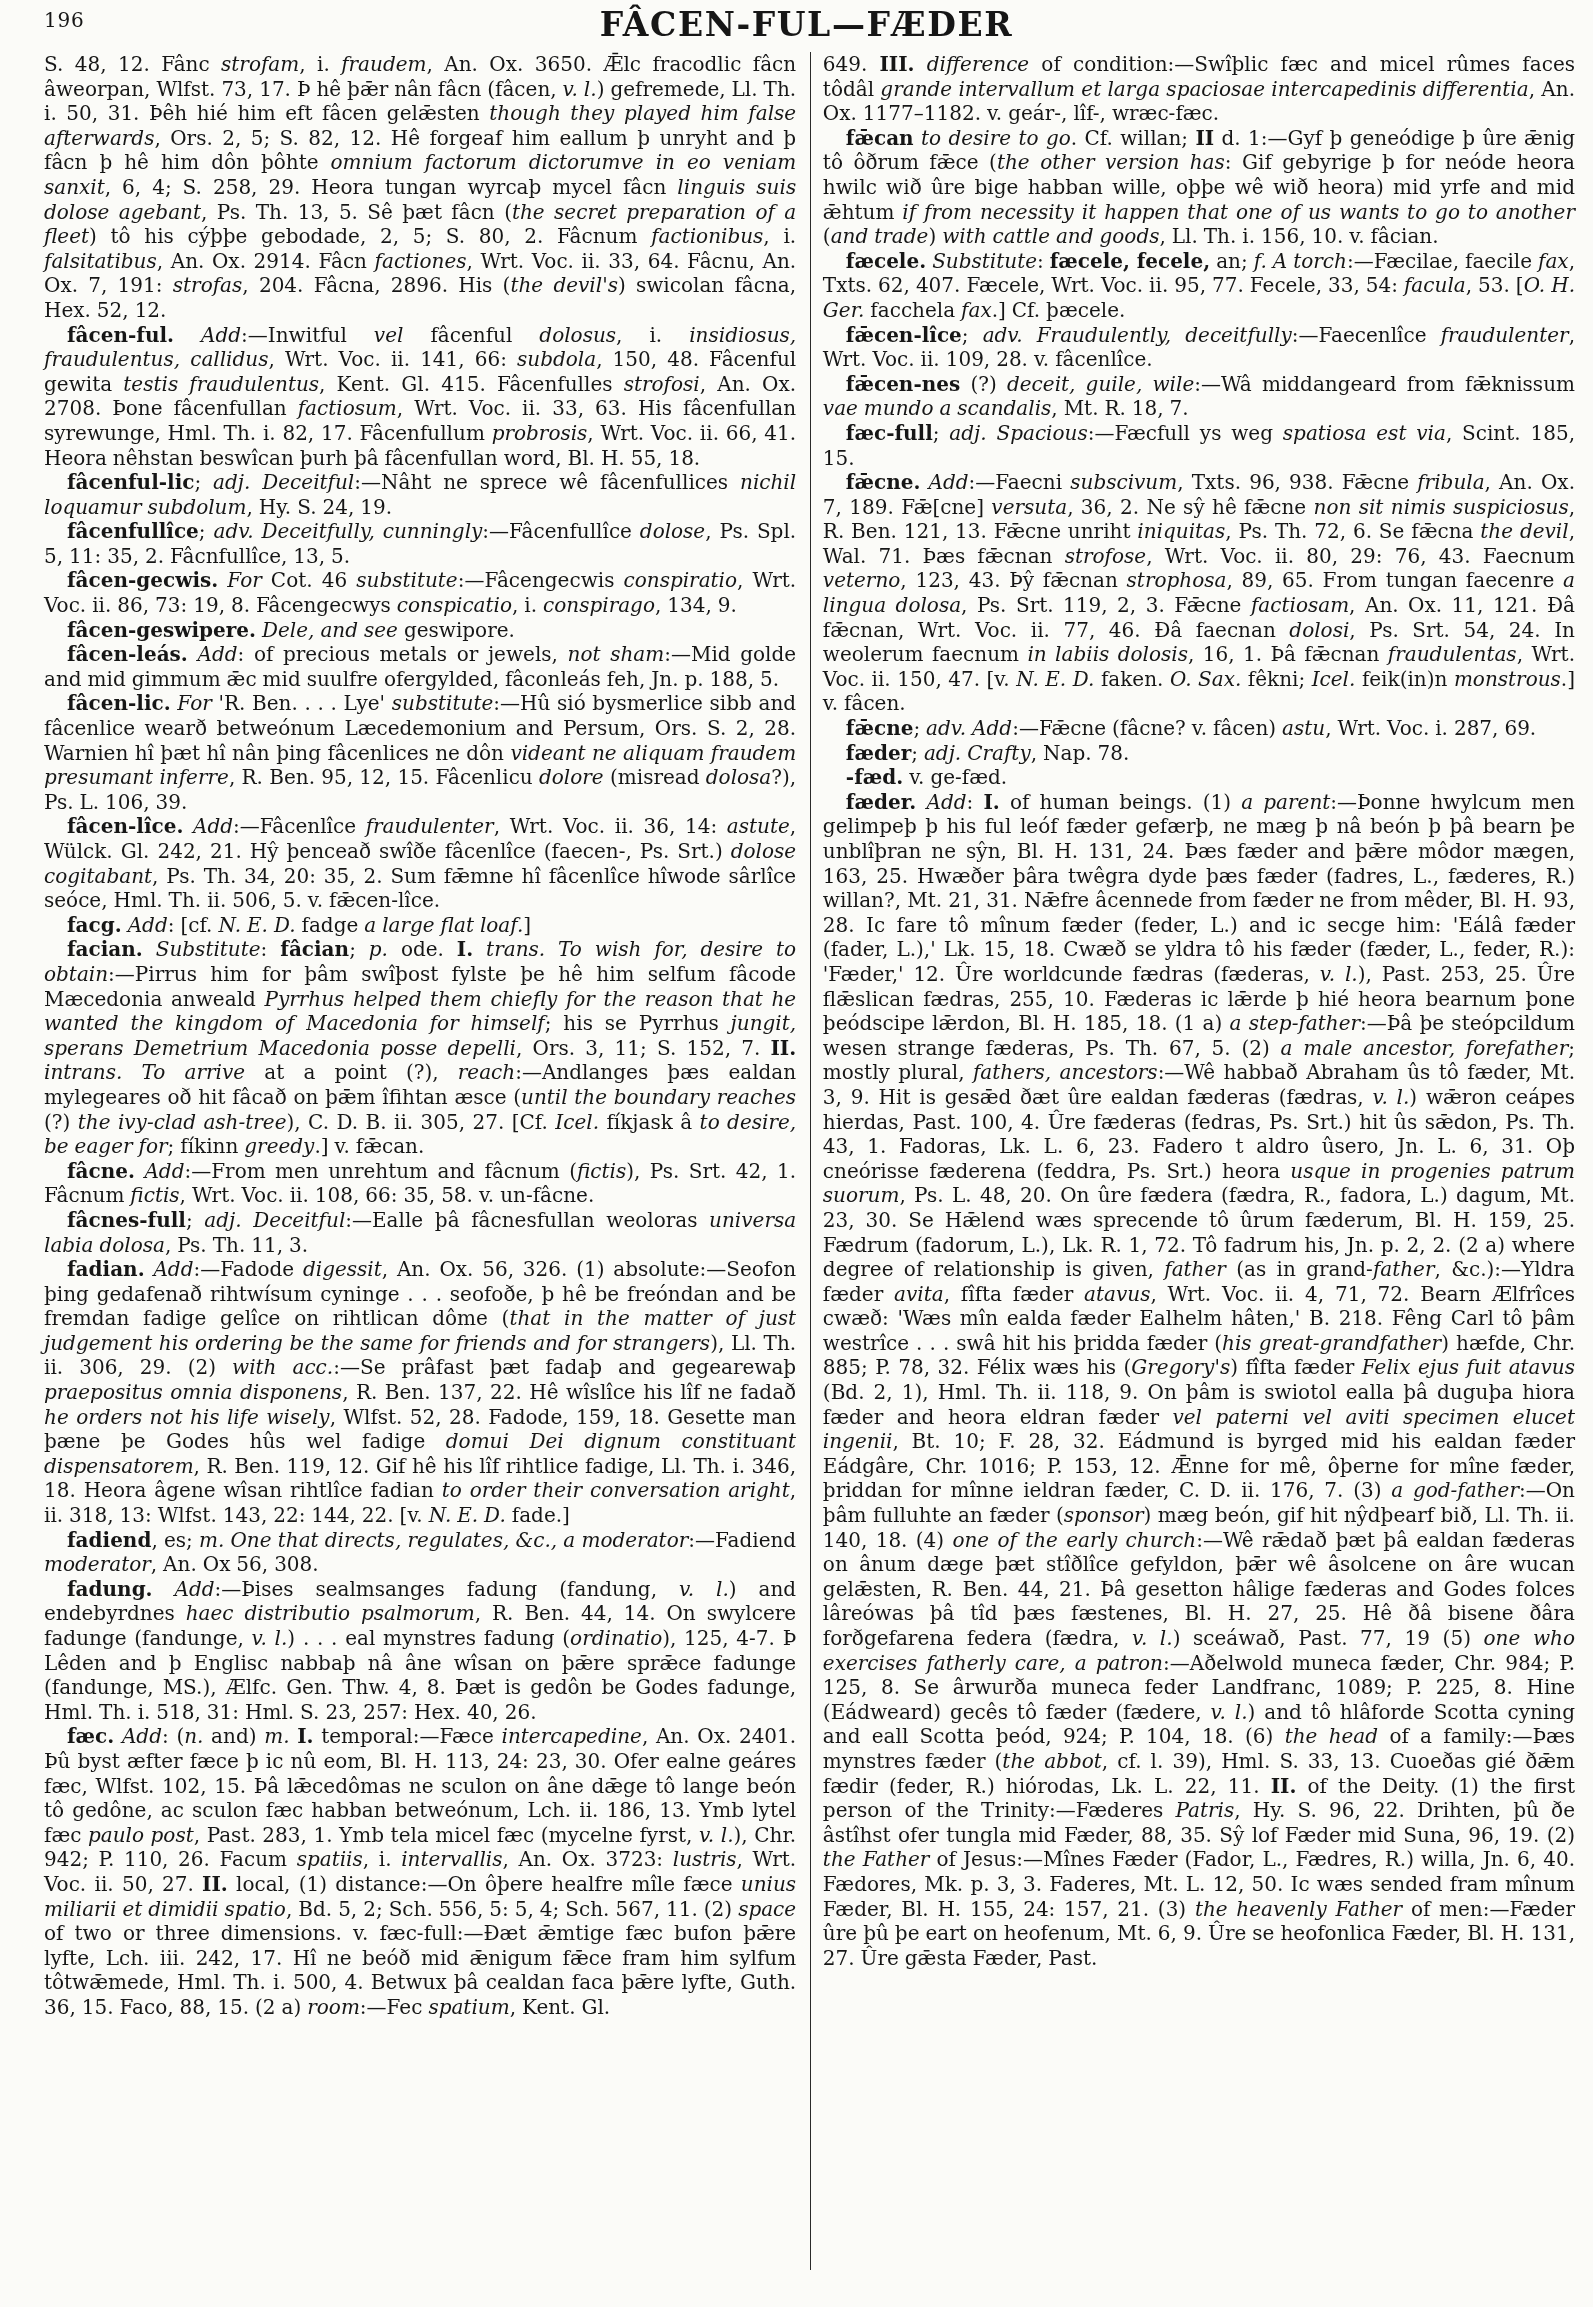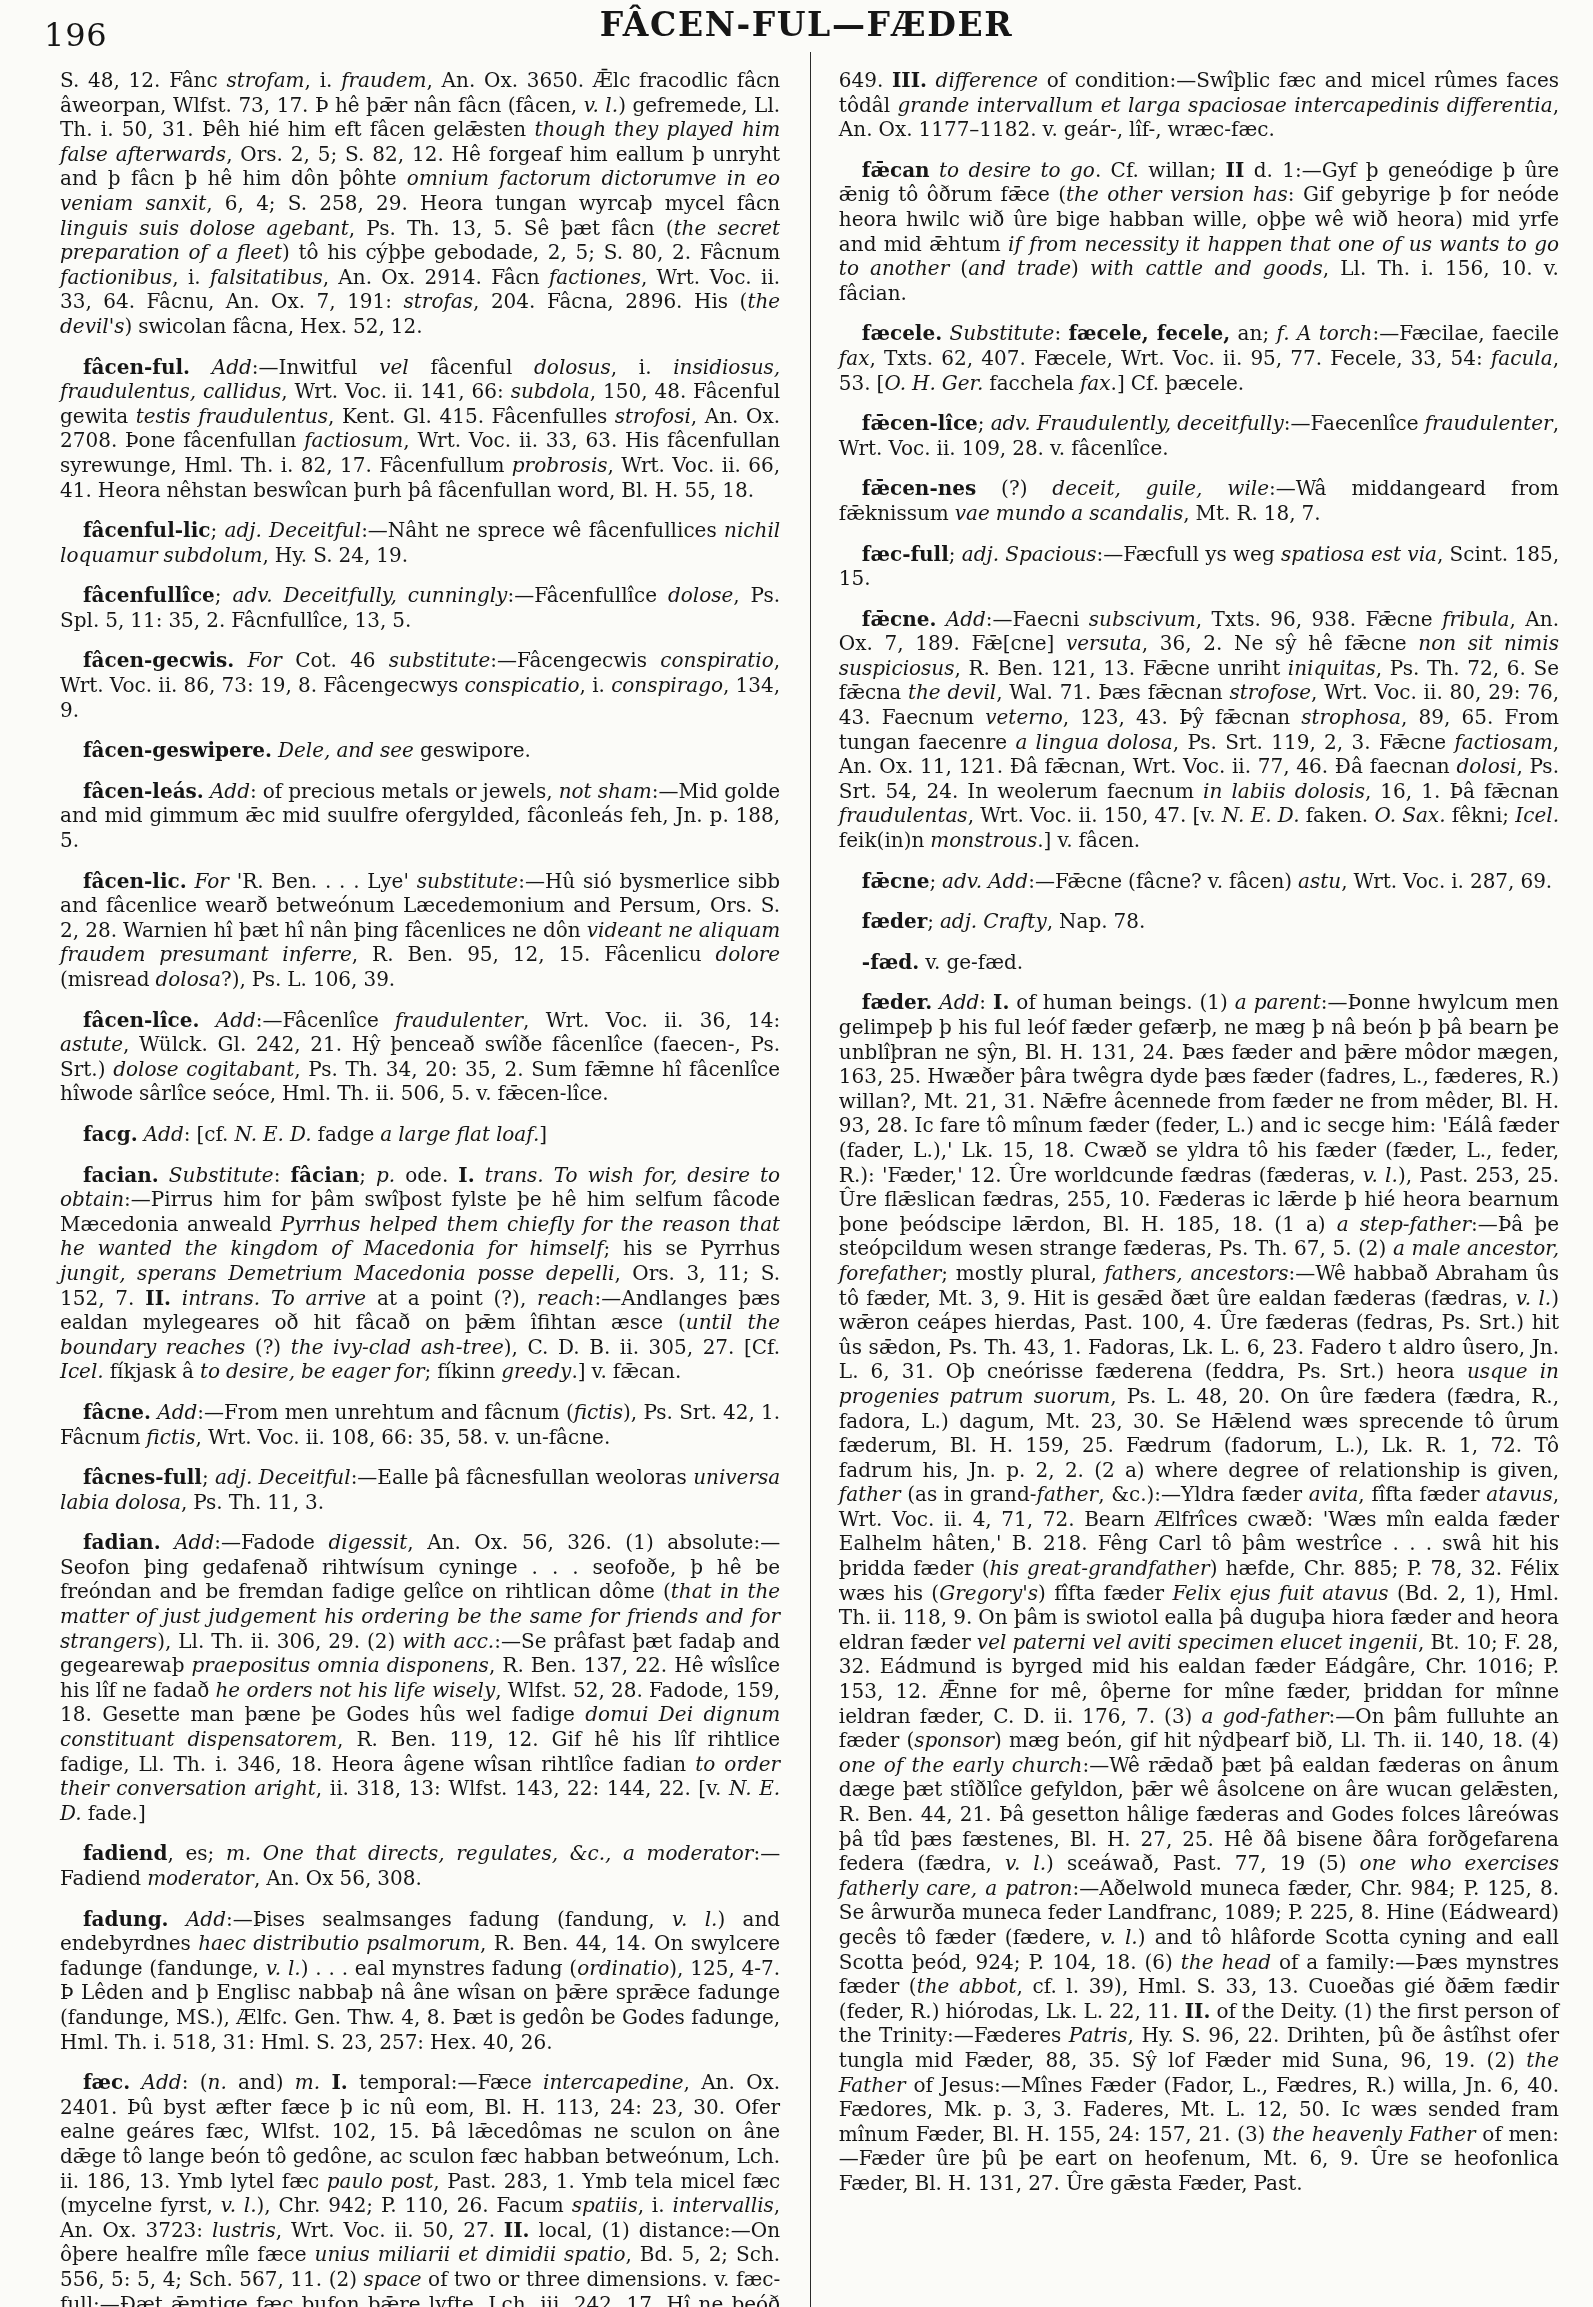--- a/index.html
+++ b/index.html
@@ -11,38 +11,38 @@
   }
   .page {
     position: relative;
     width: 1593px; height: 2307px;
     overflow: hidden;
   }
   .running-head {
     position: absolute; top: 4.8px; left: 44px; right: 24px; height: 42px;
   }
   .page-number {
-    position: absolute; left: 0; top: 11px;
-    font-size: 32px; letter-spacing: 0.8px;
+    position: absolute; left: 0; top: 3px;
+    font-size: 20px; letter-spacing: 0.8px;
   }
   .head-title {
     position: absolute; left: 0; right: 0; top: 0;
     text-align: center;
     font-size: 33px; letter-spacing: 1.6px; font-weight: bold;
   }
   .columns {
     position: absolute; top: 52px; left: 44px; right: 18px;
     display: flex;
     min-height: 2218px;
   }
   .col { flex: 1 1 0; }
   .col-left  { padding-right: 13.7px; }
   .col-right { border-left: 1.6px solid #2a2a2a; padding-left: 12px; }
   p.entry {
-    margin: 16px;
+    margin: 0;
     font-size: 20px;
     line-height: 24.6px;
     text-align: justify;
     text-indent: 1.15em;
     word-spacing: -0.02em;
   }
   p.entry.cont { text-indent: 0; }
   p.entry b { font-weight: bold; }
   p.entry i { font-style: italic; }
 </style>

